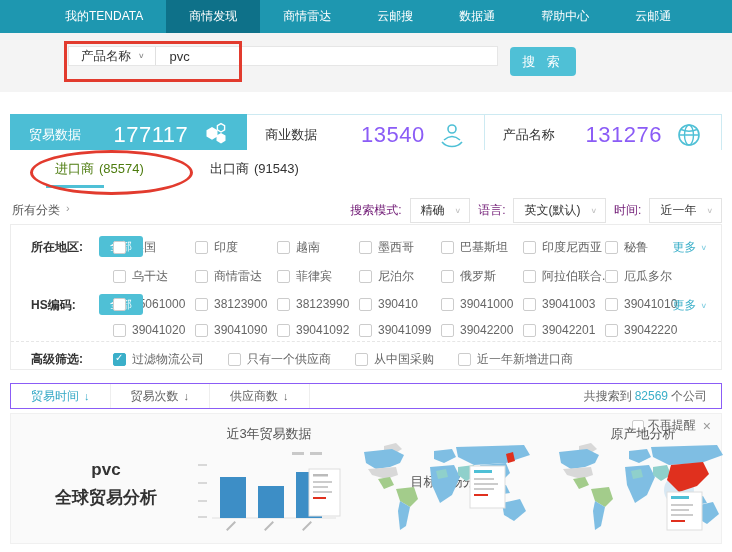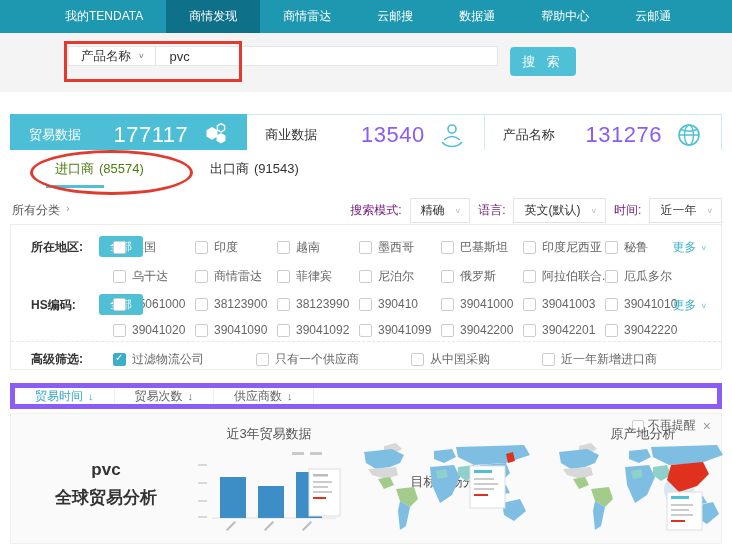--- a/index.html
+++ b/index.html
@@ -56,24 +56,24 @@
   .f-row { position:absolute; left:0; right:0; }
   .row-regions { top:14px; } .row-hs { top:72px; } .row-adv { top:126px; }
   .cb-grid { margin-left:102px; margin-right:46px; display:grid; grid-template-columns:repeat(7,82px); row-gap:12px; align-items:center; }
   .cb-item { display:flex; align-items:center; gap:6px; font-size:12px; color:#666; cursor:pointer; white-space:nowrap; overflow:hidden; }
   .cbox { position:relative; width:13px; height:13px; border:1px solid #ccc; border-radius:2px; background:#fff; flex:none; cursor:pointer; }
   .cbox.checked { background:#3bafc9; border-color:#3bafc9; }
   .cbox.checked::after { content:"✓"; position:absolute; left:1px; top:-2px; color:#fff; font-size:10px; }
   .more-link { position:absolute; right:14px; top:0; color:#3bafc9; font-size:12px; cursor:pointer; display:flex; gap:4px; align-items:center; }
   .more-link .chev { color:#7fcde0; }
   .f-divider { position:absolute; top:116px; left:0; right:0; border-top:1px dashed #e6e6e6; }
-  .adv-opts { margin-left:102px; display:flex; gap:52px; }
-
-  
-  .sort-bar { position:absolute; top:383px; left:10px; width:712px; height:26px; border:5px solid #8b5cf6; background:#fff; display:flex; align-items:center; }
+  .adv-opts { margin-left:102px; display:flex; gap:24px; }
+
+  
+  .sort-bar { position:absolute; top:383px; left:10px; width:712px; height:26px; border:1px solid #8b5cf6; background:#fff; display:flex; align-items:center; }
   .sort-item { height:100%; display:flex; align-items:center; gap:5px; padding:0 20px; font-size:12px; color:#666; border-right:1px solid #eee; cursor:pointer; }
   .sort-item.active { color:#36a9c6; }
   .arrow-dn { font-size:11px; }
   .result { margin-left:auto; padding-right:14px; font-size:12px; color:#666; }
   .result .cnt-teal { color:#3bafc9; margin:0 3px; }
 
   
   .promo { position:absolute; top:413px; left:10px; width:712px; height:131px; background:#fafafa; border:1px solid #f0f0f0; }
   .dismiss { position:absolute; top:3px; right:10px; display:flex; align-items:center; gap:4px; font-size:12px; color:#666; }
   .dismiss .cbox { width:12px; height:12px; }
@@ -344,20 +344,23 @@
       <span>贸易时间</span>
         <span class="arrow-dn">↓</span>
     </div>
     <div class="sort-item">
       <span>贸易次数</span>
         <span class="arrow-dn">↓</span>
     </div>
     <div class="sort-item">
       <span>供应商数</span>
         <span class="arrow-dn">↓</span>
+    </div>
+    <div class="result">
+      <span>共搜索到</span><span class="cnt-teal">82569</span><span>个公司</span>
     </div>
   </div>
 
   <div class="promo">
     <div class="dismiss">
       <span class="cbox"></span>
       <span>不再提醒</span>
       <span class="close-x">×</span>
     </div>
 

